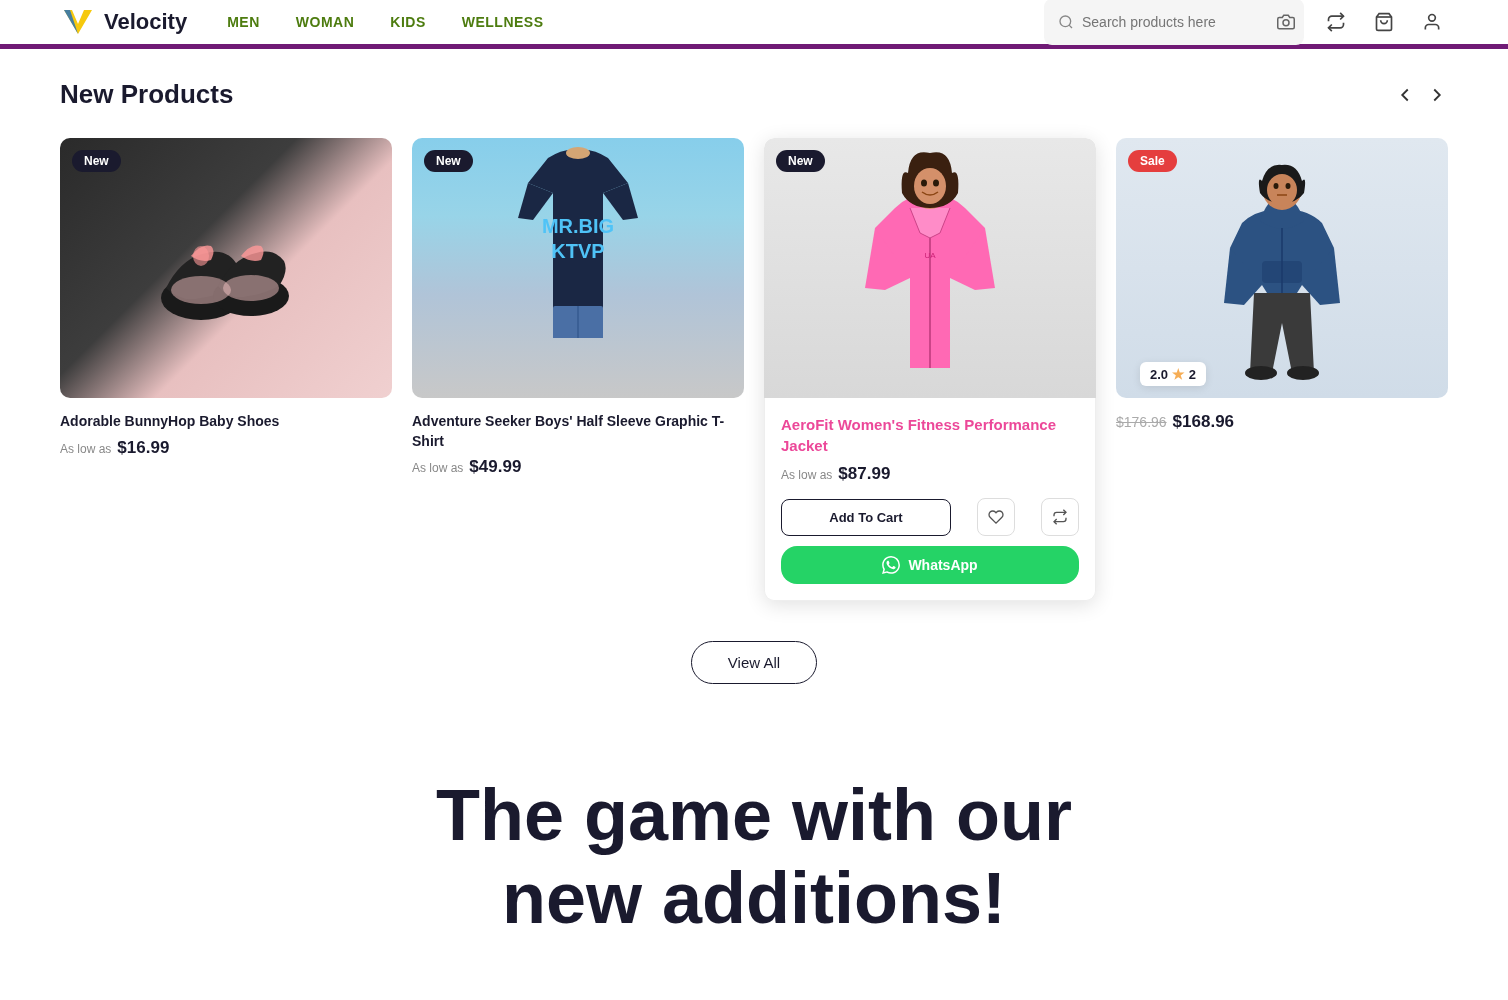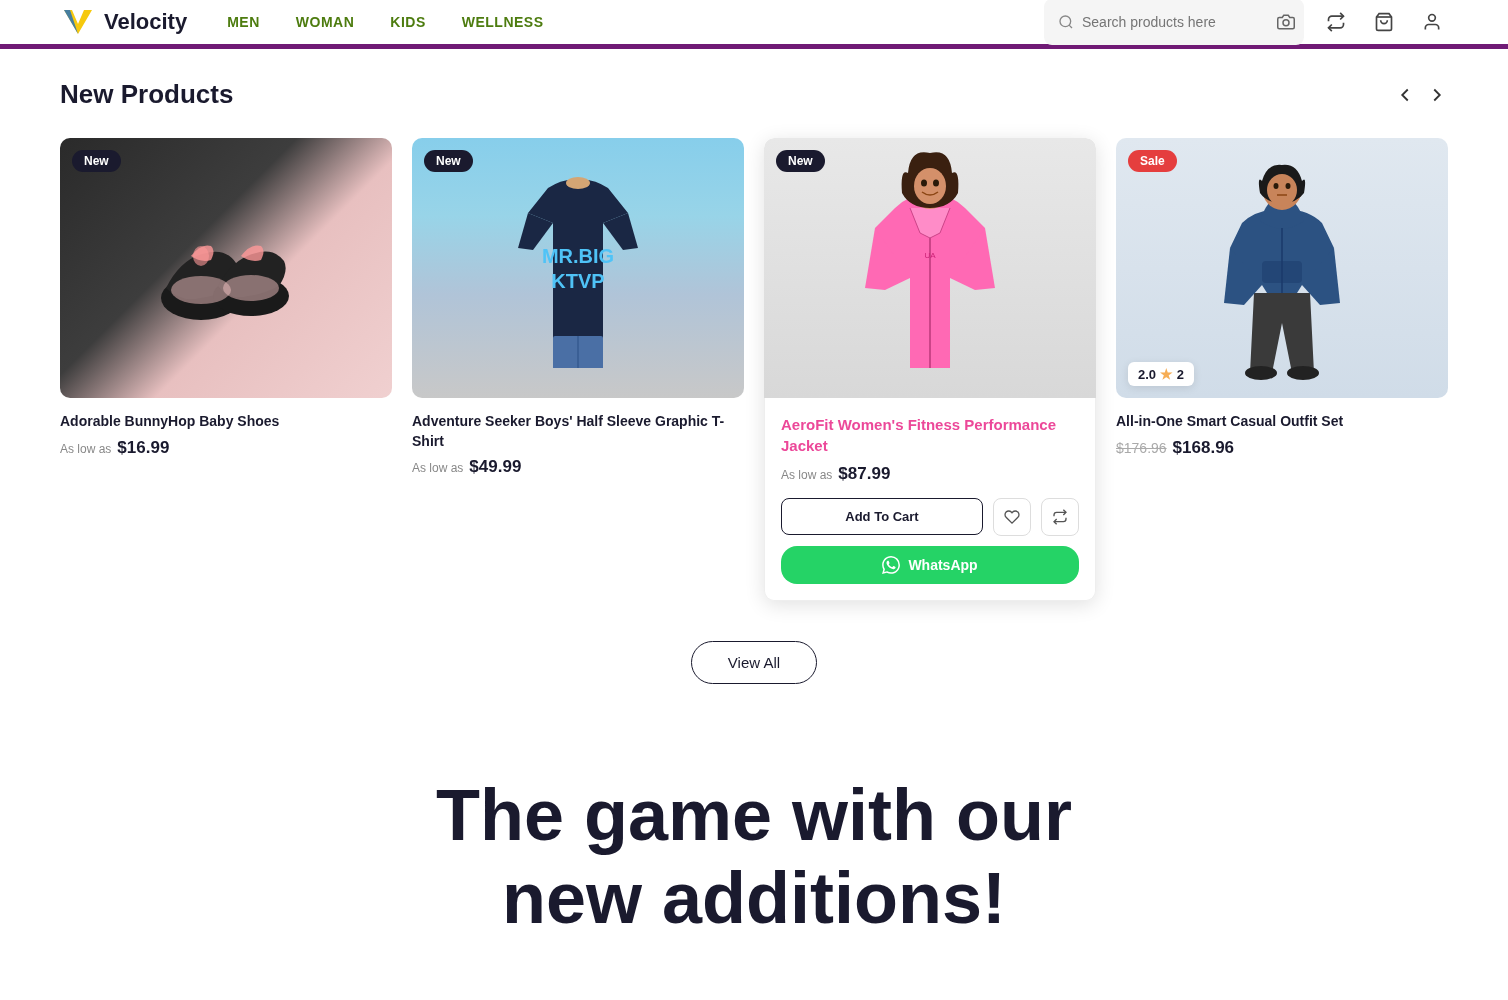--- a/index.html
+++ b/index.html
@@ -192,21 +192,21 @@
       color: #fff;
     }
     .badge-sale {
       background: #e53e3e;
       color: #fff;
     }
 
     .rating-badge {
       position: absolute;
       bottom: 12px;
-      left: 12px;
+      left: 24px;
       background: #fff;
       border-radius: 6px;
       padding: 4px 10px;
       font-size: 13px;
       font-weight: 600;
       display: flex;
       align-items: center;
       gap: 4px;
       box-shadow: 0 2px 8px rgba(0,0,0,0.1);
     }
@@ -256,22 +256,22 @@
       line-height: 1.4;
     }
     .expanded-pricing {
       display: flex;
       align-items: baseline;
       gap: 6px;
       margin-bottom: 14px;
     }
     .action-buttons {
       display: flex;
-      align-items: flex-start;
-      gap: 10px;
+      align-items: center;
+      gap: 26px;
       margin-bottom: 10px;
     }
     .add-to-cart-btn {
       flex: 1;
       padding: 10px 16px;
       border: 1.5px solid #1a1a2e;
       border-radius: 8px;
       background: #fff;
       font-size: 13px;
       font-weight: 600;
@@ -446,21 +446,21 @@
           <div class="product-pricing">
             <span class="as-low-as">As low as</span>
             <span class="price">$16.99</span>
           </div>
         </div>
       </div>
 
       <div class="product-card">
         <div class="product-image-wrap">
           <span class="badge badge-new">New</span>
-          <div style="width:100%;height:100%;background:linear-gradient(180deg,#87CEEB 0%,#98D4E8 30%,#b0c4d8 60%,#c8c8c8 100%);display:flex;align-items:center;justify-content:center;">
+          <div style="width:100%;height:100%;background:linear-gradient(180deg,#87CEEB 0%,#98D4E8 30%,#b0c4d8 60%,#c8c8c8 100%);display:flex;align-items:flex-start;justify-content:center;">
             <svg width="150" height="200" viewBox="0 0 150 200">
 
               <path d="M45,20 L25,45 L50,55 L50,170 L100,170 L100,55 L125,45 L105,20 Q90,10 75,12 Q60,10 45,20Z" fill="#1a2744"></path>
 
               <text x="75" y="95" text-anchor="middle" fill="#4fc3f7" font-size="20" font-weight="900" font-family="Arial Black, sans-serif">MR.BIG</text>
               <text x="75" y="120" text-anchor="middle" fill="#4fc3f7" font-size="20" font-weight="900" font-family="Arial Black, sans-serif">KTVP</text>
 
               <rect x="50" y="168" width="50" height="40" rx="2" fill="#4a6fa5"></rect>
               <line x1="75" y1="168" x2="75" y2="208" stroke="#3a5f95" stroke-width="2"></line>
 
@@ -576,21 +576,20 @@
               <ellipse cx="76" cy="33" rx="2.5" ry="3" fill="#2a1a0a"></ellipse>
 
               <line x1="65" y1="42" x2="75" y2="42" stroke="#8B4513" stroke-width="1.5"></line>
 
               <ellipse cx="49" cy="220" rx="16" ry="7" fill="#222"></ellipse>
               <ellipse cx="91" cy="220" rx="16" ry="7" fill="#222"></ellipse>
             </svg>
           </div>
         </div>
         <div class="product-info">
-          <div class="product-name">All-in-One Smart Casual Outfit Set</div>
           <div class="product-pricing">
             <span class="price-original">$176.96</span>
             <span class="price-sale">$168.96</span>
           </div>
         </div>
       </div>
 
     </div>
 
     <div class="view-all-wrap">

